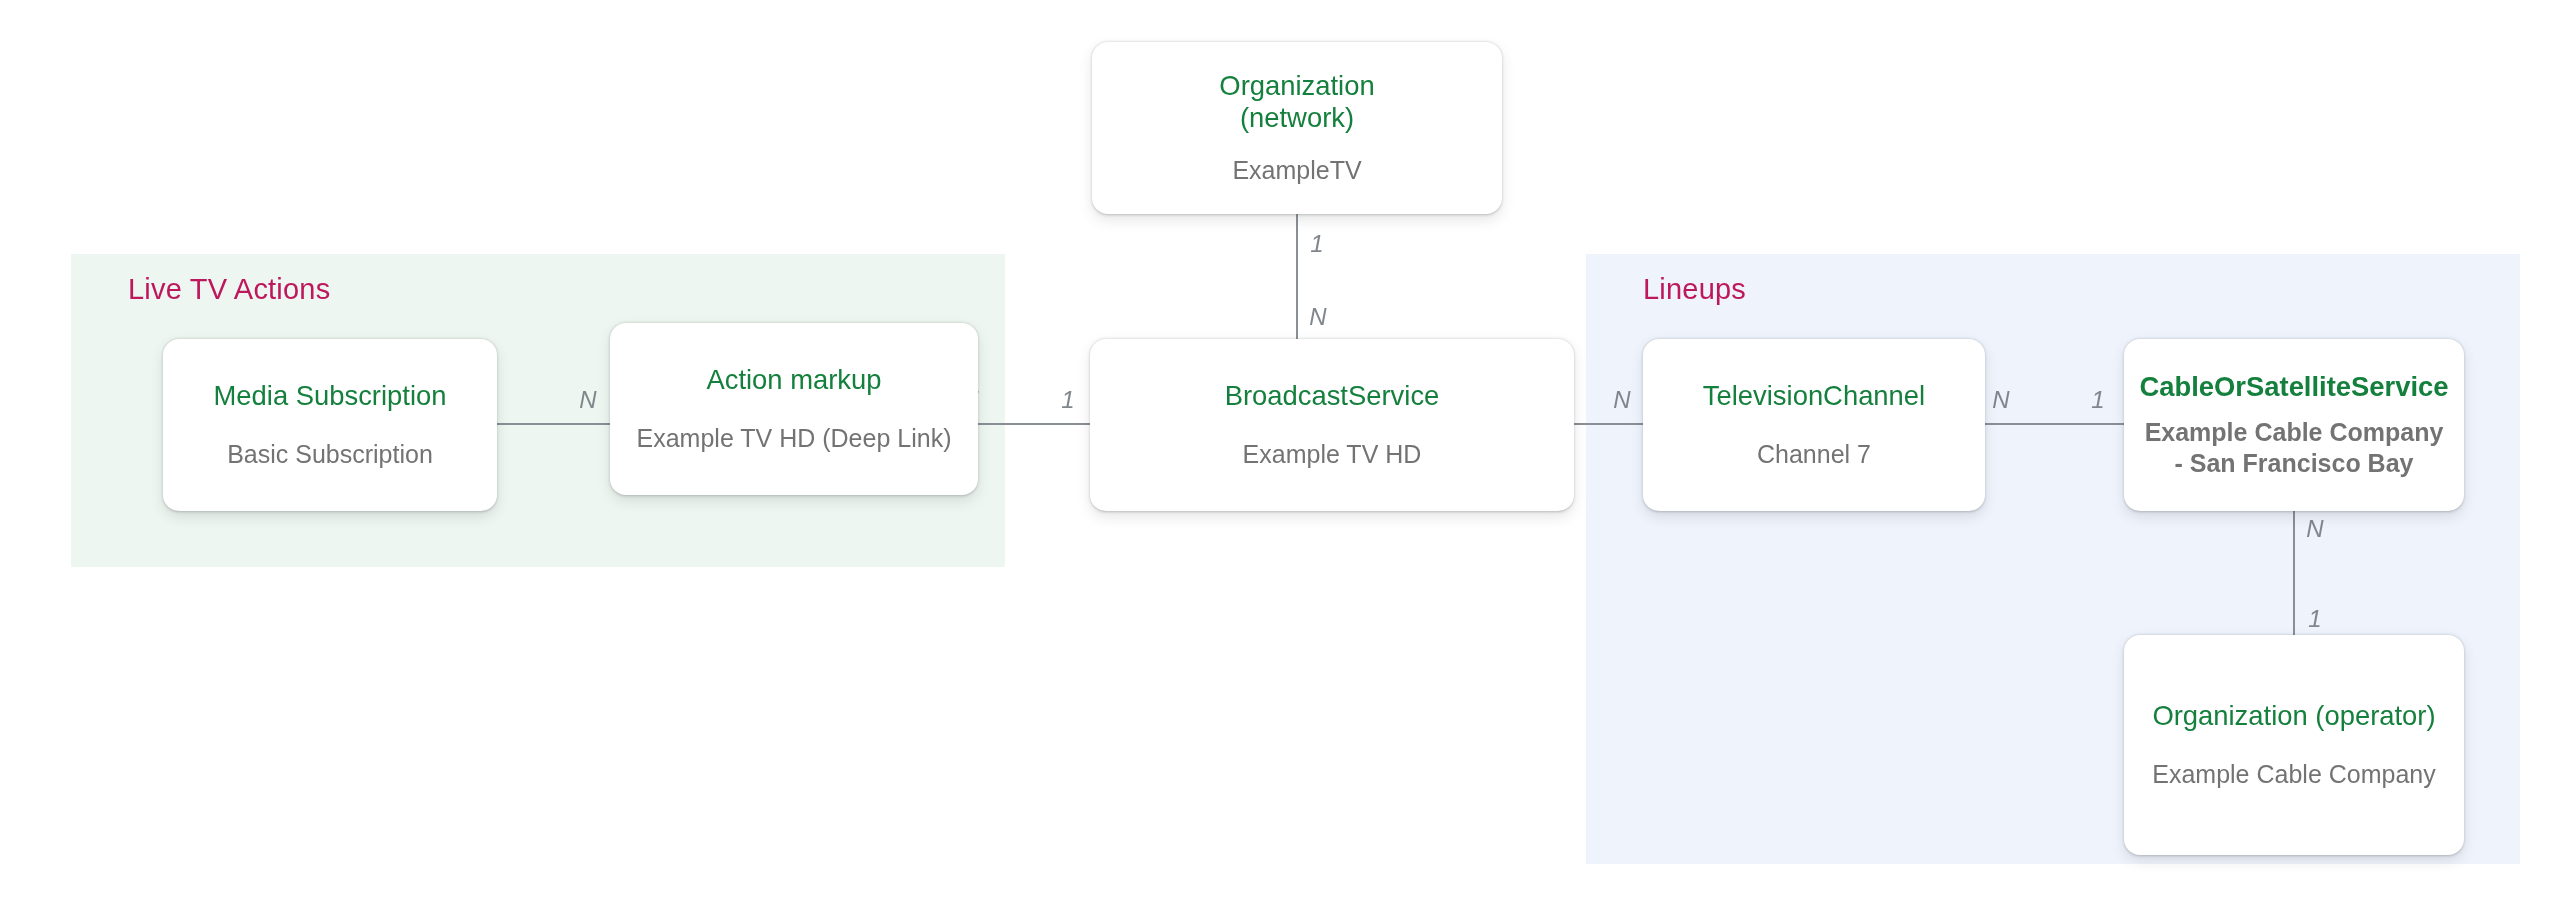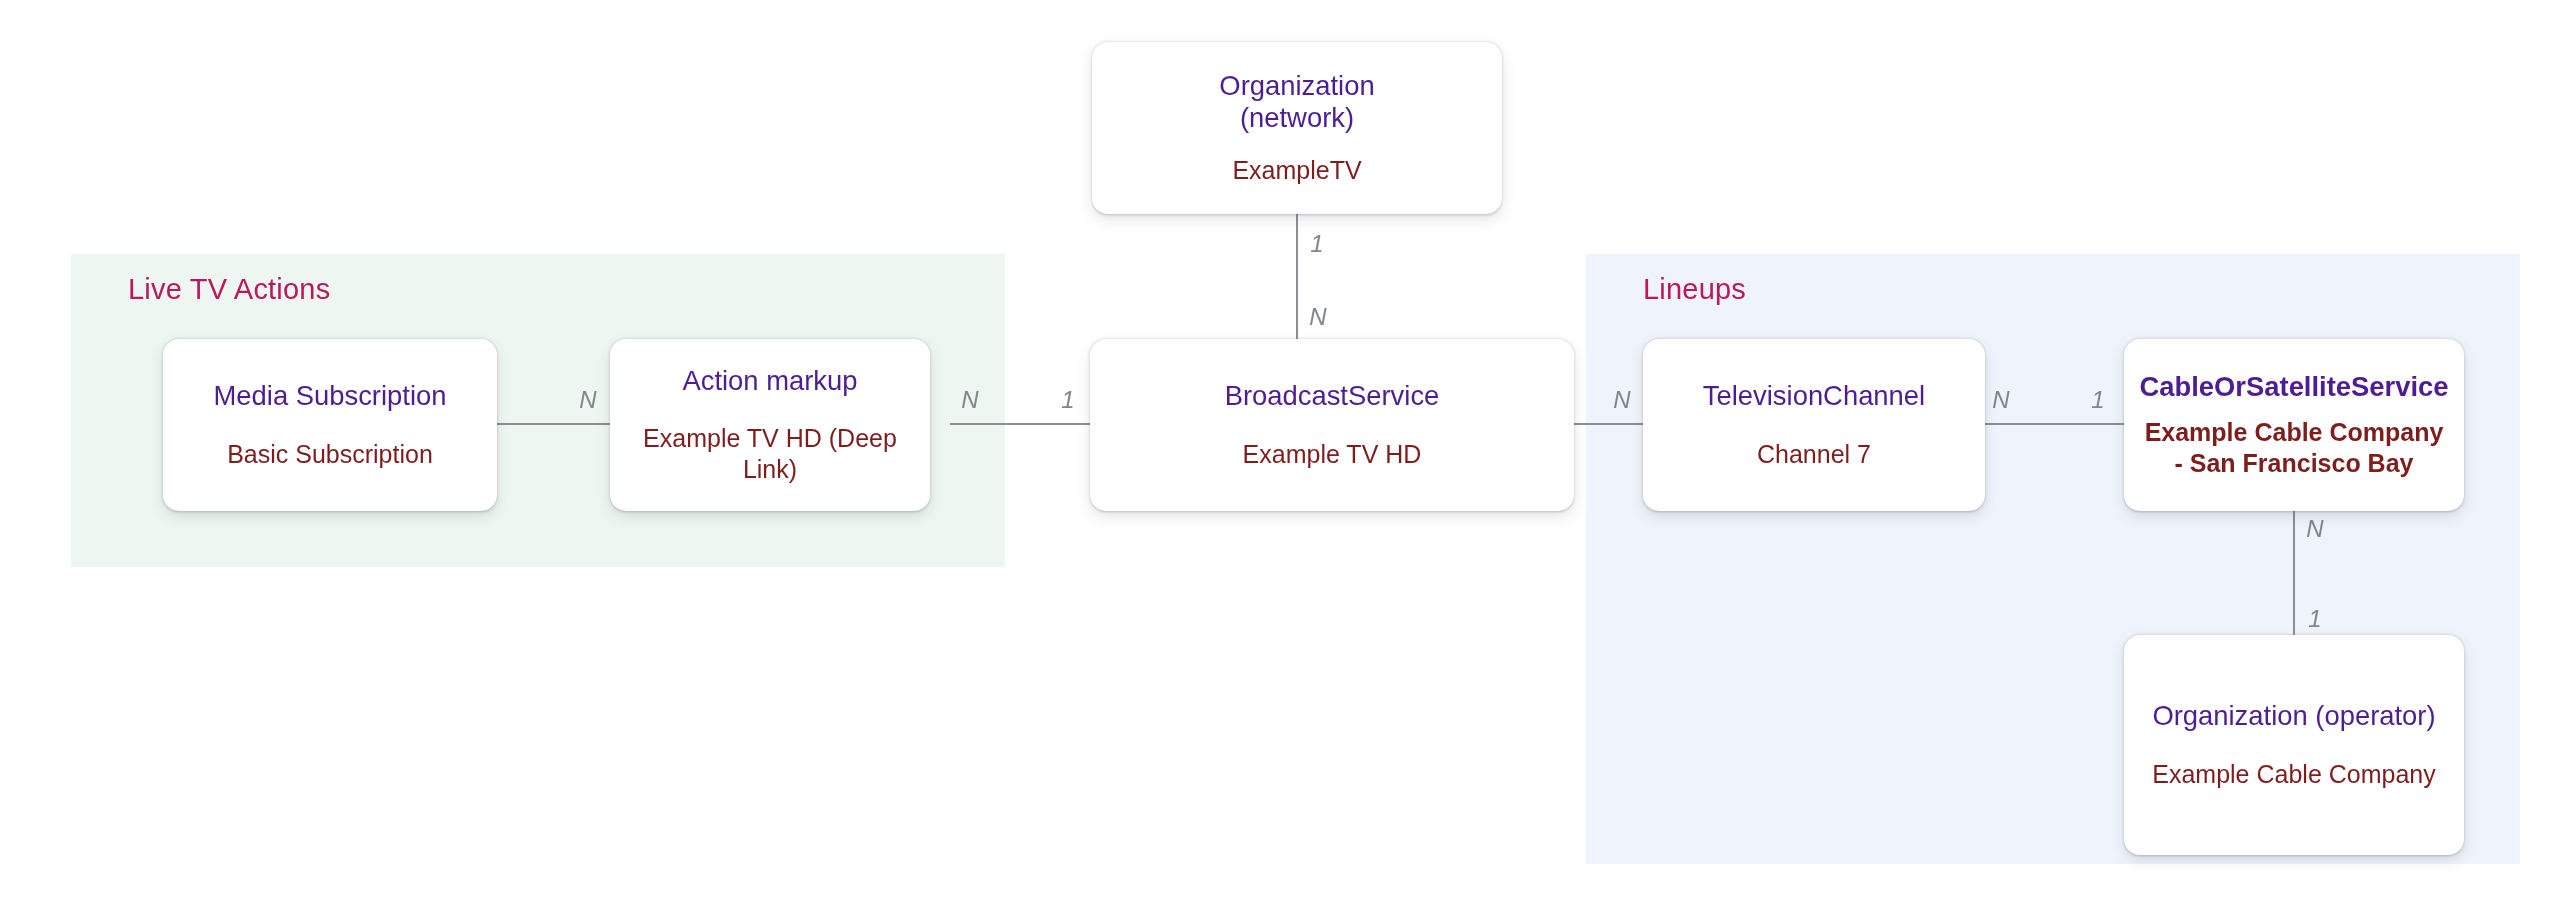--- a/index.html
+++ b/index.html
@@ -23,26 +23,26 @@
 
   
   .card {
     position: absolute;
     background: #ffffff;
     border-radius: 16px;
     box-shadow: 0 0.9px 2.7px rgba(60,64,67,0.28), 0 5.3px 12.4px rgba(60,64,67,0.13);
     display: flex; flex-direction: column; align-items: center; justify-content: center;
     gap: 26.5px; text-align: center; box-sizing: border-box; padding: 0 14px;
   }
-  .card-title    { font-size: 27.4px; line-height: 1.16; color: #4c1d95; }
-  .card-subtitle { font-size: 25px; line-height: 1.25; color: #7f1d1d; }
+  .card-title    { font-size: 27.4px; line-height: 1.16; color: #15803d; }
+  .card-subtitle { font-size: 25px; line-height: 1.25; color: #737373; }
 
   #node-organization-network        { left: 1092px; top: 42px;  width: 410px; height: 172px; gap: 21px; }
   #node-media-subscription          { left: 130px;  top: 339px; width: 334px; height: 172px; margin-left: 33px; }
-  #node-action-markup               { left: 610px;  top: 339px; width: 320px; height: 172px; }
+  #node-action-markup               { left: 610px;  top: 323px; width: 368px; height: 172px; }
   #node-broadcast-service           { left: 1090px; top: 339px; width: 484px; height: 172px; }
   #node-television-channel          { left: 1643px; top: 339px; width: 342px; height: 172px; }
   #node-cable-or-satellite-service  { left: 2124px; top: 339px; width: 340px; height: 172px; gap: 14px; font-weight: bold; }
   #node-organization-operator       { left: 2124px; top: 635px; width: 340px; height: 220px; }
 
   
   .hline { position: absolute; top: 423px; height: 1.8px; background: #8A8F94; }
   .vline { position: absolute; width: 1.8px; background: #8A8F94; }
   #edge-media-action       { left: 464px;  width: 146px; }
   #edge-action-broadcast   { left: 950px; width: 140px; }

